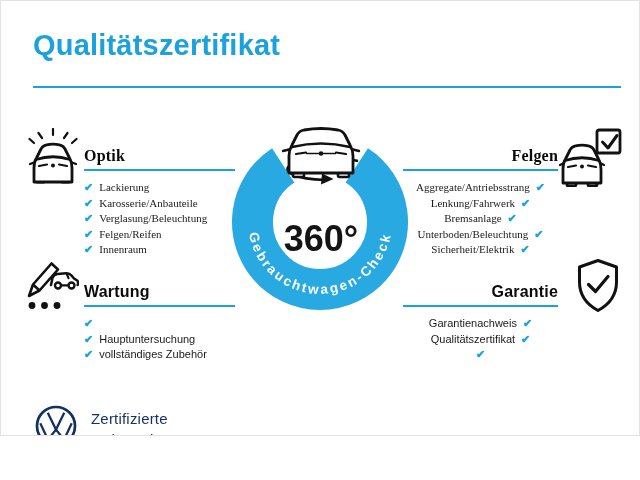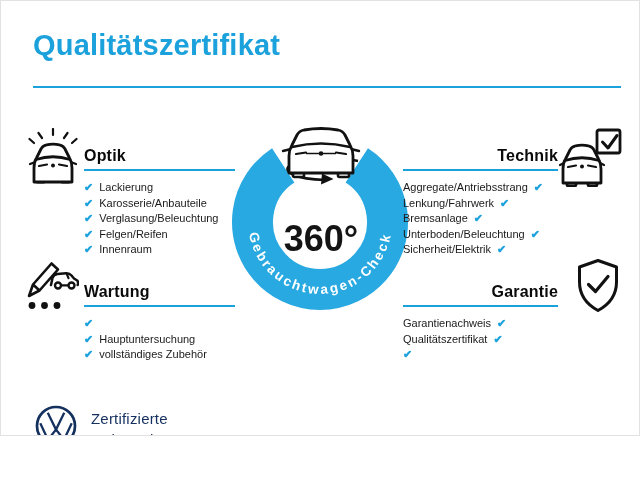--- a/index.html
+++ b/index.html
@@ -11,27 +11,27 @@
   .page-title{
     position:absolute;left:32px;top:28px;margin:0;
     font-size:29px;font-weight:bold;letter-spacing:.2px;color:var(--accent);
   }
   .header-rule{position:absolute;left:32px;top:85px;width:588px;height:2px;background:var(--accent);}
 
   
   .section{position:absolute;width:151px;}
   .section.left{left:83px;text-align:left;}
   .section.right{left:402px;width:155px;text-align:right;}
-  .section.top{top:144px;}
+  .section.top{top:144px;font-family:Liberation Serif, serif;}
   .section.bottom{top:280px;}
   .section h2{margin:0;font-size:16px;line-height:22px;font-weight:bold;color:#0a0a0a;letter-spacing:.2px;}
   .section .rule{height:2px;background:var(--accent);margin-top:2px;}
   .items{margin-top:9px;}
   .row{display:flex;align-items:baseline;gap:6px;font-size:11px;line-height:15px;margin-bottom:.5px;}
-  .section.right .row{justify-content:flex-start;}
+  .section.right .row{justify-content:center;}
   .chk{color:var(--accent);font-size:11px;font-weight:bold;}
   .lbl{color:#1a1a1a;}
 
   .icon{position:absolute;}
   .icon svg{display:block;}
   .stroke{fill:none;stroke:#111;stroke-width:2.8;stroke-linecap:round;stroke-linejoin:round;}
   .fillw{fill:#fff;stroke:#111;stroke-width:2.8;stroke-linejoin:round;}
   .thin{fill:none;stroke:#111;stroke-width:2.2;stroke-linecap:round;}
 
   
@@ -143,21 +143,21 @@
           <span class="lbl">Felgen/Reifen</span>
         </div>
       <div class="row">
           <span class="chk">✔</span>
           <span class="lbl">Innenraum</span>
         </div>
     </div>
   </div>
 
   <div class="section right top">
-    <h2>Technik</h2>
+    <h2>Felgen</h2>
     <div class="rule"></div>
     <div class="items">
       <div class="row">
           <span class="lbl">Aggregate/Antriebsstrang</span>
           <span class="chk">✔</span>
         </div>
       <div class="row">
           <span class="lbl">Lenkung/Fahrwerk</span>
           <span class="chk">✔</span>
         </div>

